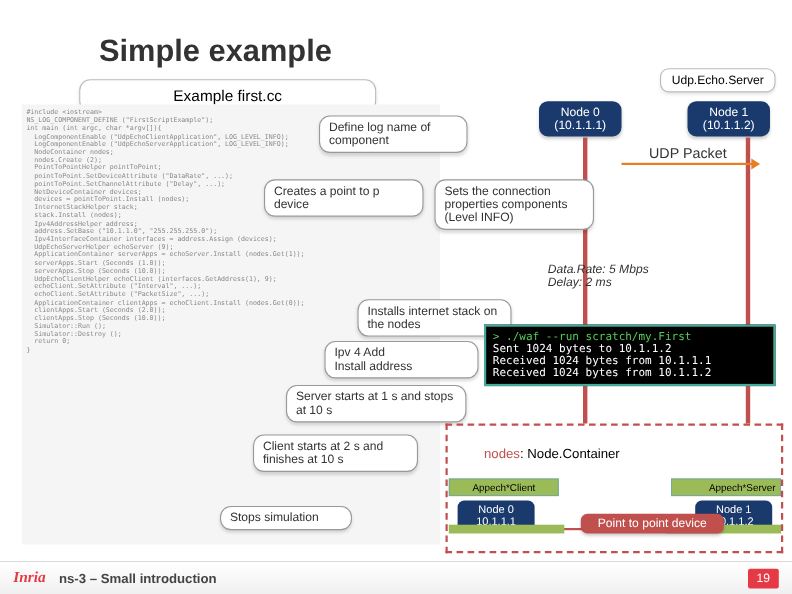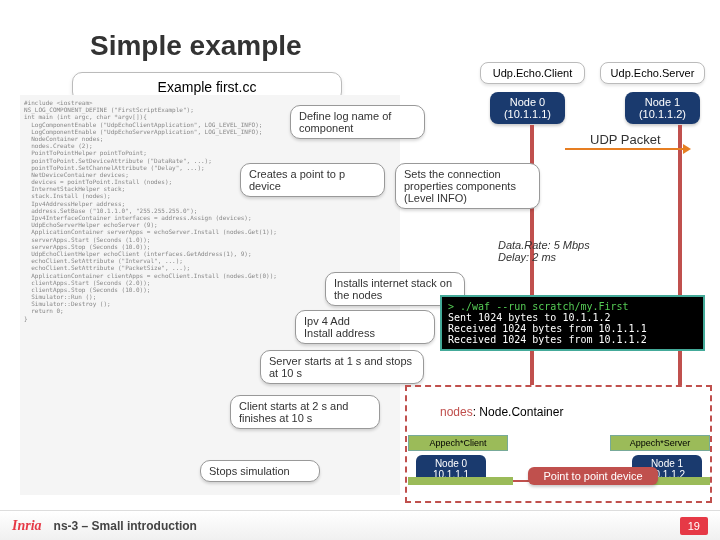--- a/index.html
+++ b/index.html
@@ -37,21 +37,21 @@
   .c-stops { top: 460px; left: 200px; width: 120px; }
   
   .terminal { position: absolute; top: 295px; left: 440px; width: 265px; background: #000; color: #fff; font-family: monospace; font-size: 10px; padding: 4px 6px; border: 2px solid #4a9; }
   .terminal .prompt { color: #5c5; }
   
   .nodes-container { position: absolute; top: 405px; left: 440px; font-size: 12px; }
   .nodes-container .nc1 { color: #c0504d; }
   
   .bottom-diagram { position: absolute; top: 435px; left: 408px; right: 10px; height: 65px; }
   .appech-client { position: absolute; top: 0; left: 0; width: 100px; background: #9bbb59; border: 1px solid #7a9; font-size: 9px; padding: 2px 4px; text-align: center; }
-  .appech-server { position: absolute; top: 0; right: 0; width: 100px; background: #9bbb59; border: 1px solid #7a9; font-size: 9px; padding: 2px 4px; text-align: center; }
+  .appech-server { position: absolute; top: 0; right: 0; width: 100px; background: #9bbb59; border: 1px solid #7a9; font-size: 9px; padding: 2px 4px; text-align: right; }
   .ptp-label { position: absolute; top: 32px; left: 120px; width: 130px; background: #c0504d; color: #fff; font-size: 11px; padding: 3px; text-align: center; border-radius: 6px; box-shadow: 0 2px 3px rgba(0,0,0,0.2); }
   .node0-bot { position: absolute; top: 20px; left: 8px; width: 70px; }
   .node1-bot { position: absolute; top: 20px; right: 8px; width: 70px; }
   .node-bot { background: #1a3a6e; color: #fff; padding: 3px 6px; border-radius: 6px; font-size: 10px; text-align: center; }
   .green-strip1 { position: absolute; top: 42px; left: 0; width: 105px; height: 8px; background: #9bbb59; }
   .green-strip2 { position: absolute; top: 42px; right: 0; width: 105px; height: 8px; background: #9bbb59; }
   .line-between { position: absolute; top: 45px; left: 100px; width: 160px; height: 2px; background: #c0504d; z-index: -1; }
   
   .footer { position: absolute; bottom: 0; left: 0; right: 0; height: 30px; background: linear-gradient(to bottom, #fff, #f0f0f0); border-top: 1px solid #ddd; display: flex; align-items: center; justify-content: space-between; padding: 0 12px; }
   .footer-left { display: flex; align-items: center; gap: 12px; }
@@ -97,21 +97,20 @@
   echoClient.SetAttribute ("Interval", ...);
   echoClient.SetAttribute ("PacketSize", ...);
   ApplicationContainer clientApps = echoClient.Install (nodes.Get(0));
   clientApps.Start (Seconds (2.0));
   clientApps.Stop (Seconds (10.0));
   Simulator::Run ();
   Simulator::Destroy ();
   return 0;
 }</pre>
 
-  <div class="udp-client-label">Udp.Echo.Client</div>
   <div class="udp-server-label">Udp.Echo.Server</div>
 
   <div class="node-box node0-top" style="white-space:pre-line">Node 0
 (10.1.1.1)</div>
   <div class="node-box node1-top" style="white-space:pre-line">Node 1
 (10.1.1.2)</div>
 
   <div class="vbar vbar1"></div>
   <div class="vbar vbar2"></div>
 

